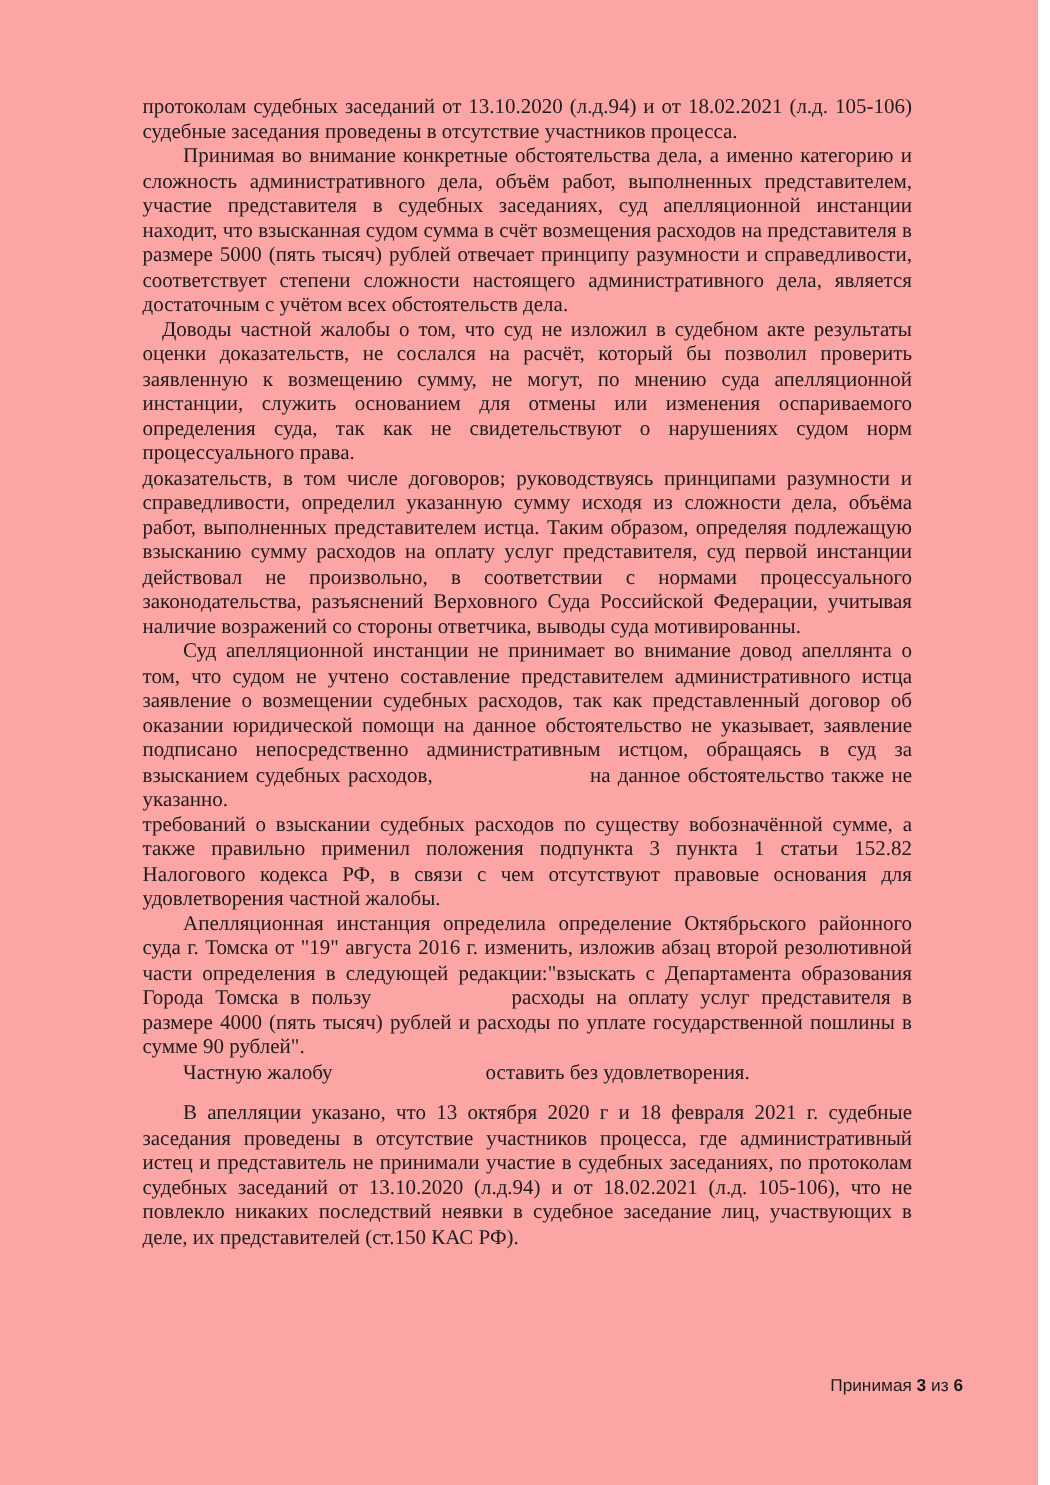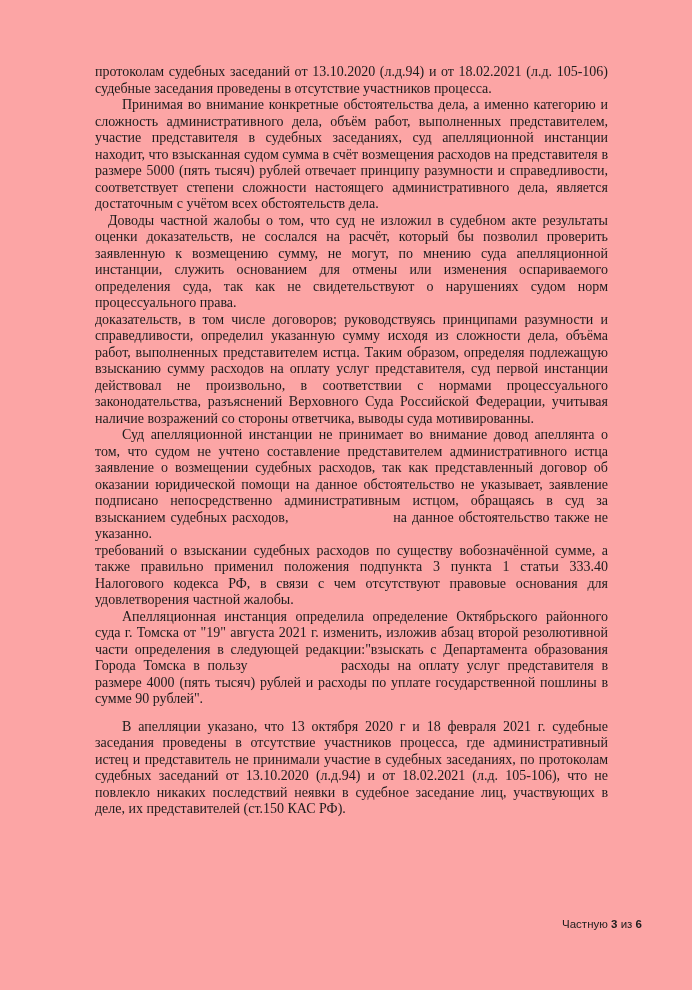--- a/index.html
+++ b/index.html
@@ -57,28 +57,31 @@
     <p class="ind-sm"><span>Доводы частной жалобы о том, что суд не изложил в судебном акте результаты оценки доказательств, не сослался на расчёт, который бы позволил проверить заявленную к возмещению сумму, не могут, по мнению суда апелляционной инстанции, служить основанием для отмены или изменения оспариваемого определения суда, так как не свидетельствуют о нарушениях судом норм процессуального права.</span></p>
 
 
     <p><span>доказательств, в том числе договоров; руководствуясь принципами разумности и справедливости, определил указанную сумму исходя из сложности дела, объёма работ, выполненных представителем истца. Таким образом, определяя подлежащую взысканию сумму расходов на оплату услуг представителя, суд первой инстанции действовал не произвольно, в соответствии с нормами процессуального законодательства, разъяснений Верховного Суда Российской Федерации, учитывая наличие возражений со стороны ответчика, выводы суда мотивированны.</span></p>
 
     <p class="ind"><span>Суд апелляционной инстанции не принимает во внимание довод апеллянта о том, что судом не учтено составление представителем административного истца заявление о возмещении судебных расходов, так как представленный договор об оказании юридической помощи на данное обстоятельство не указывает, заявление подписано непосредственно административным истцом, обращаясь в суд за взысканием судебных расходов,</span>
       <span class="gap g95"></span>
       <span>на данное обстоятельство также не указанно.</span></p>
 
 
-    <p><span>требований о взыскании судебных расходов по существу вобозначённой сумме, а также правильно применил положения подпункта 3 пункта 1 статьи 333.40 Налогового кодекса РФ, в связи с чем отсутствуют правовые основания для удовлетворения частной жалобы.</span></p>
+    <p><span>требований о взыскании судебных расходов по существу вобозначённой сумме, а также правильно применил положения подпункта 3 пункта 1 статьи 152.82 Налогового кодекса РФ, в связи с чем отсутствуют правовые основания для удовлетворения частной жалобы.</span></p>
 
-    <p class="ind"><span>Апелляционная инстанция определила определение Октябрьского районного суда г. Томска от "19" августа 2021 г. изменить, изложив абзац второй резолютивной части определения в следующей редакции:"взыскать с Департамента образования Города Томска в пользу</span>
+    <p class="ind"><span>Апелляционная инстанция определила определение Октябрьского районного суда г. Томска от "19" августа 2016 г. изменить, изложив абзац второй резолютивной части определения в следующей редакции:"взыскать с Департамента образования Города Томска в пользу</span>
       <span class="gap g78"></span>
       <span>расходы на оплату услуг представителя в размере 4000 (пять тысяч) рублей и расходы по уплате государственной пошлины в сумме 90 рублей".</span></p>
 
 
+    <p class="ind"><span>Частную жалобу</span>
+      <span class="gap g95"></span>
+      <span>оставить без удовлетворения.</span></p>
 
 
     <p class="ind sp-md"><span>В апелляции указано, что 13 октября 2020 г и 18 февраля 2021 г. судебные заседания проведены в отсутствие участников процесса, где административный истец и представитель не принимали участие в судебных заседаниях, по протоколам судебных заседаний от 13.10.2020 (л.д.94) и от 18.02.2021 (л.д. 105-106), что не повлекло никаких последствий неявки в судебное заседание лиц, участвующих в деле, их представителей (ст.150 КАС РФ).</span></p>
 
   </div>
 
-  <div class="footer"><span>Частную</span>&nbsp;<b>3</b>&nbsp;<span>из</span>&nbsp;<b>6</b></div>
+  <div class="footer"><span>Принимая</span>&nbsp;<b>3</b>&nbsp;<span>из</span>&nbsp;<b>6</b></div>
 
 </div>
 
 </body></html>

